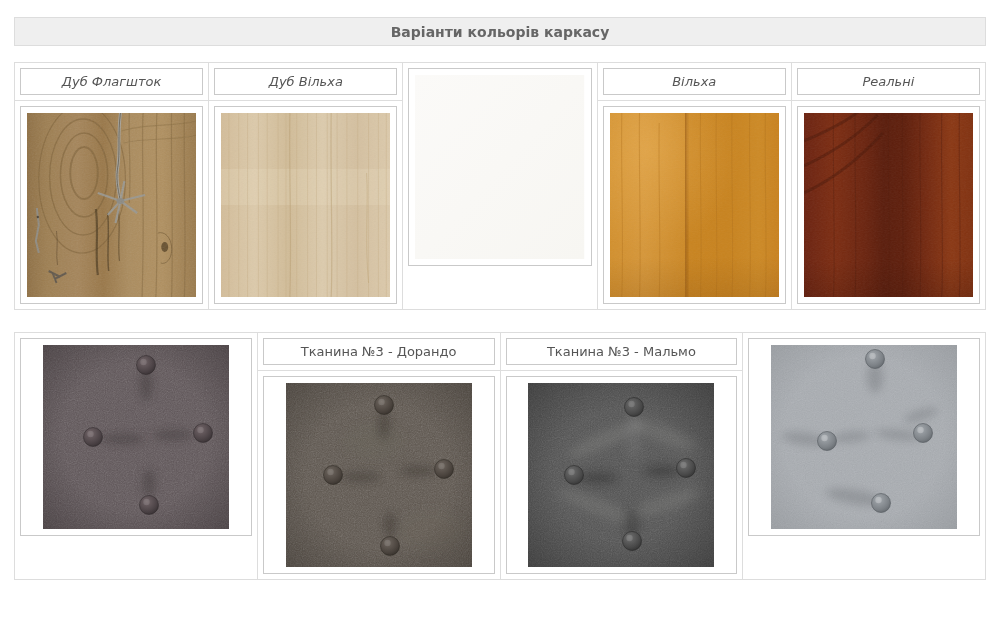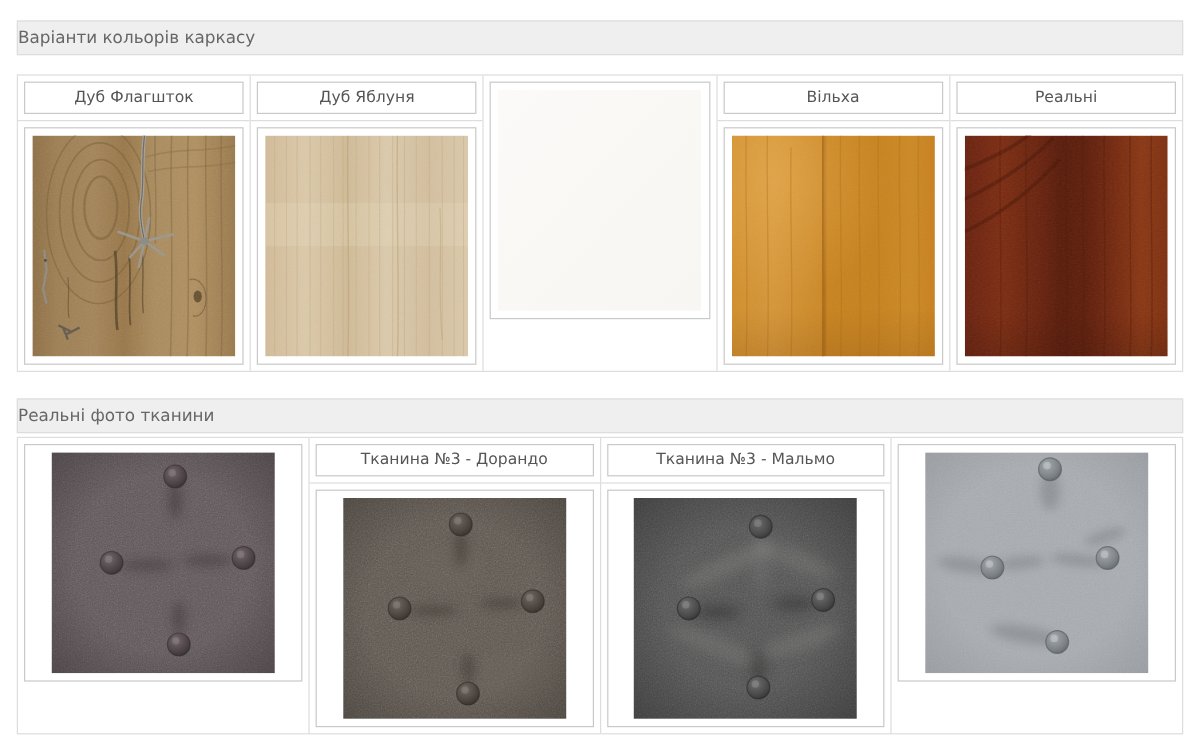--- a/index.html
+++ b/index.html
@@ -6,31 +6,31 @@
   body{
     width:1000px;height:629px;overflow:hidden;background:#fff;
     font-family:"DejaVu Sans","Liberation Sans",sans-serif;
   }
   .page{padding:17px 14px 0;}
   .section-header{
     box-sizing:border-box;
     background:var(--header_bg,#efefef);
     border:1px solid var(--header_border,#ddd);
     color:var(--header_text,#666);
-    font-size:14px;font-weight:normal;
+    font-size:14px;font-weight:bold;text-align:center;
     padding:6px 0 5px;line-height:16px;
   }
   .hdr-frame{margin-bottom:16px;}
   .hdr-fabric{margin-bottom:3px;}
   .swatch-table{
     box-sizing:border-box;
     border:1px solid var(--table_border,#ddd);
     display:flex;background:#fff;
   }
-  .tbl-frame{margin-bottom:22px;}
+  .tbl-frame{margin-bottom:22px;font-style:italic;}
   .swatch-col{flex:1 1 0;min-width:0;border-right:1px solid var(--table_border,#ddd);display:flex;flex-direction:column;}
   .swatch-col:last-child{border-right:none;}
   .cell{padding:5px;}
   .label-cell{border-bottom:1px solid var(--table_border,#ddd);}
   .inner-box{border:1px solid var(--box_border,#ccc);background:#fff;}
   .label-box{
     padding:5px 2px;text-align:center;
     font-size:13px;line-height:15px;color:var(--label_text,#555);
     white-space:nowrap;overflow:hidden;
   }
@@ -114,21 +114,21 @@
               <circle cx="11" cy="104" r="1.2" fill="#4c463c"></circle>
               <path d="M22,158 L34,164 M28,166 L40,160 M26,160 L30,170" stroke="#55504a" stroke-width="2" opacity="0.8"></path>
               <rect width="172" height="184" filter="url(#fln)" opacity="0.12"></rect>
             </svg>
           </div>
         </div>
       </div>
 
       <div class="swatch-col wood">
         <div class="cell label-cell">
-          <div class="inner-box label-box">Дуб Яблуня</div>
+          <div class="inner-box label-box">Дуб Вільха</div>
         </div>
         <div class="cell">
           <div class="inner-box img-box">
             <svg class="texture" viewBox="0 0 172 184" preserveAspectRatio="none" xmlns="http://www.w3.org/2000/svg">
               <defs>
                 <linearGradient id="sag" x1="0" y1="0" x2="1" y2="0">
                   <stop offset="0" stop-color="#d3bd9a"></stop>
                     <stop offset="0.2" stop-color="#dccaab"></stop>
                   <stop offset="0.4" stop-color="#d1bc98"></stop>
                     <stop offset="0.6" stop-color="#dccbad"></stop>
@@ -283,23 +283,20 @@
               <rect width="172" height="184" filter="url(#apn)" opacity="0.08"></rect>
             </svg>
           </div>
         </div>
       </div>
 
     </div>
   </div>
 
   <div>
-    <div class="section-header hdr-fabric">
-      <span>Реальні фото тканини</span>
-    </div>
 
     <div class="swatch-table">
 
       <div class="swatch-col fabric">
         <div class="cell">
           <div class="inner-box img-box">
             <svg class="texture" viewBox="0 0 186 184" preserveAspectRatio="none" xmlns="http://www.w3.org/2000/svg">
               <defs>
                 <filter id="f1n" x="0" y="0" width="100%" height="100%">
                   <feTurbulence type="fractalNoise" baseFrequency="0.9" numOctaves="2" stitchTiles="stitch"></feTurbulence>

